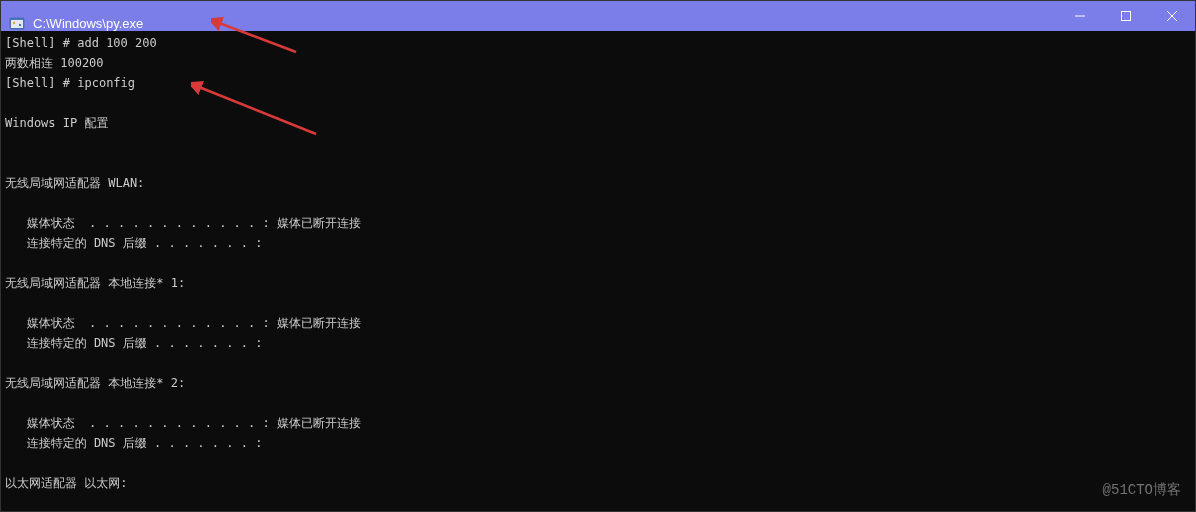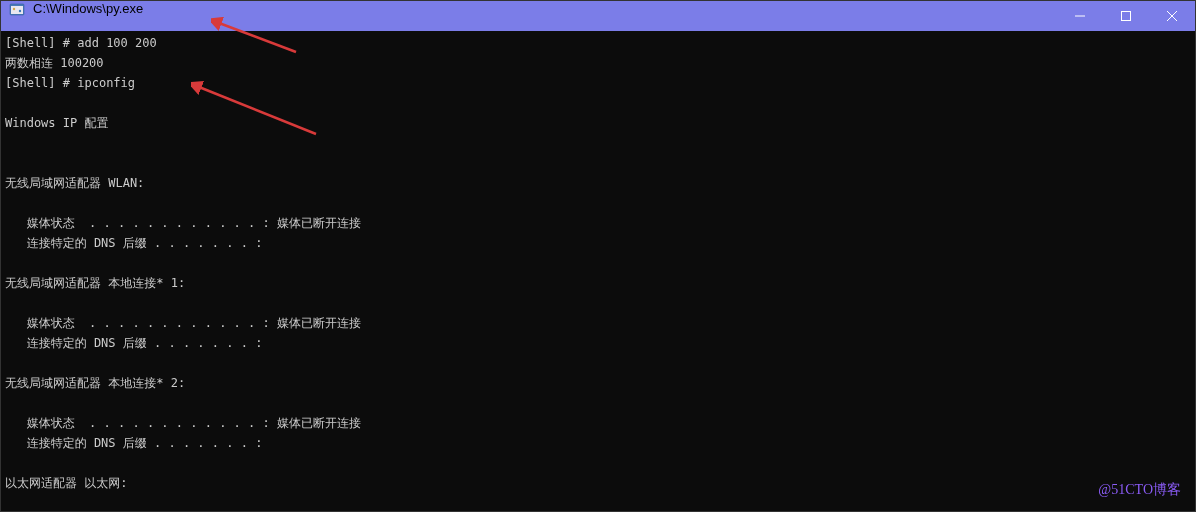--- a/index.html
+++ b/index.html
@@ -20,23 +20,23 @@
       height: 512px;
       border: 1px solid #333;
       display: flex;
       flex-direction: column;
       position: relative;
     }
     .titlebar {
       height: 30px;
       background: #7b7de8;
       display: flex;
-      align-items: flex-start;
+      align-items: flex-end;
       padding-left: 8px;
-      color: #000000;
+      color: #ffffff;
       font-size: 13px;
       font-family: "Segoe UI", Arial, sans-serif;
       flex-shrink: 0;
     }
     .titlebar .icon {
       width: 16px;
       height: 16px;
       margin-right: 8px;
       display: flex;
       align-items: center;
@@ -74,23 +74,23 @@
       position: relative;
     }
     .arrow {
       position: absolute;
       pointer-events: none;
     }
     .watermark {
       position: absolute;
       right: 14px;
       bottom: 12px;
-      color: #8b5cf6;
+      color: #737373;
       font-size: 14px;
-      font-family: Liberation Serif, serif;
+      font-family: Liberation Mono, monospace;
     }
   </style>
 </head>
 <body>
 
 <div class="window">
   <div class="titlebar">
     <span class="icon">
       <svg viewBox="0 0 16 16">
         <rect x="1" y="3" width="14" height="11" rx="1" fill="#4a7ab8" stroke="#2a5a98" stroke-width="0.5"></rect>

